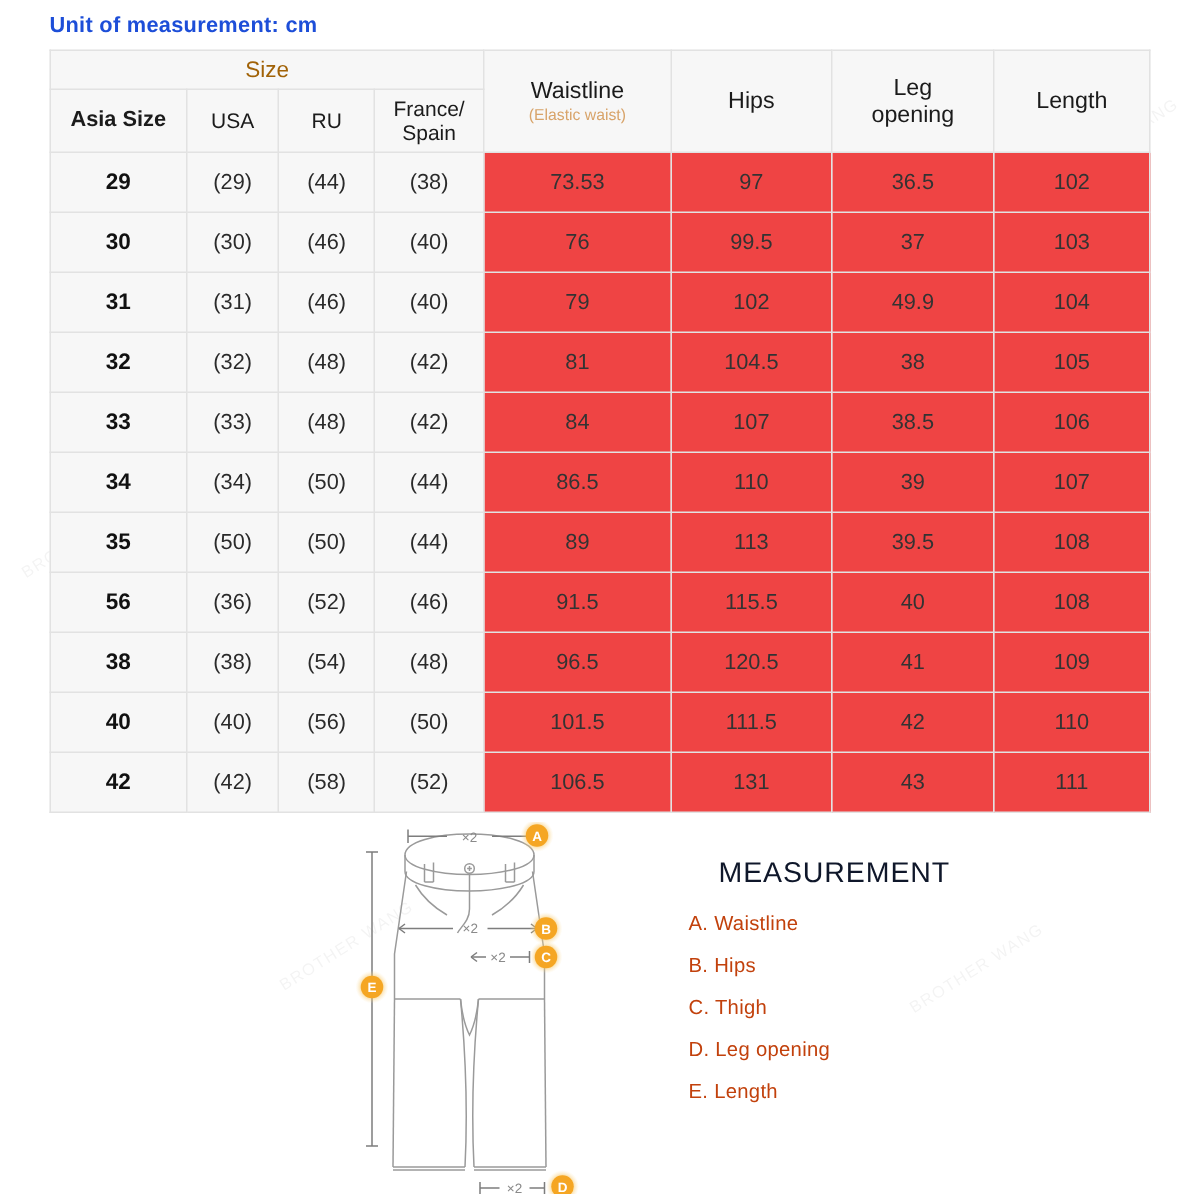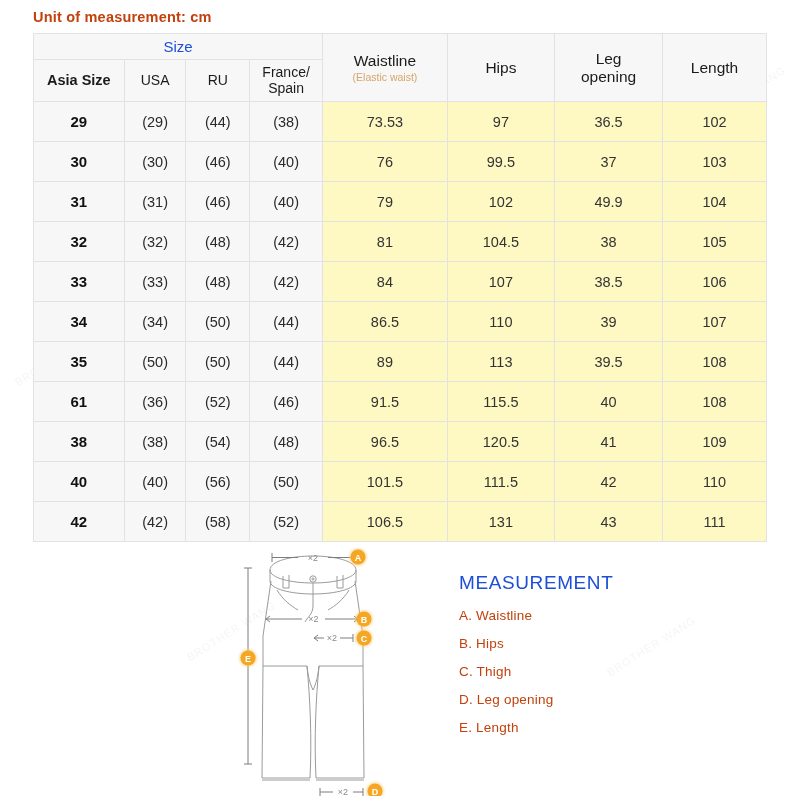--- a/index.html
+++ b/index.html
@@ -26,21 +26,21 @@
     white-space: nowrap;
   }
 
   
   .unit-title {
     position: absolute;
     left: 33px;
     top: 9px;
     font-size: 14.5px;
     font-weight: bold;
-    color: #c2410c;
+    color: #1d4ed8;
     letter-spacing: 0.2px;
     z-index: 3;
   }
 
   
   .size-table {
     position: absolute;
     left: 33px;
     top: 33px;
     width: 734px;
@@ -52,21 +52,21 @@
     border: 1px solid #e2e2e2;
     background: #f7f7f7;
     text-align: center;
     vertical-align: middle;
     font-weight: normal;
     padding: 0;
   }
   .grp-head {
     height: 26px;
     font-size: 15px;
-    color: #1d4ed8;
+    color: #a16207;
   }
   .sub-head {
     height: 42px;
     font-size: 14px;
     color: #1b1b1b;
     line-height: 1.12;
   }
   .sub-head.strong { font-weight: bold; font-size: 14.5px; }
   .meas-head {
     height: 68px;
@@ -77,21 +77,21 @@
   }
   .meas-head .mh-main { display: block; }
   .meas-head .mh-sub {
     display: block;
     font-size: 10.5px;
     color: #d8a46a;
     margin-top: 1px;
   }
   .size-table tbody td { height: 40px; font-size: 14.5px; color: #2a2a2a; }
   .size-table tbody td.asia { font-weight: bold; font-size: 15px; color: #111; text-align: center; }
-  .size-table tbody td.meas { background: #fef9c3; color: #333; }
+  .size-table tbody td.meas { background: #ef4444; color: #333; }
 
   
   .c-asia   { width: 93px; }
   .c-usa    { width: 63px; }
   .c-ru     { width: 65px; }
   .c-fr     { width: 74px; }
   .c-waist  { width: 127px; }
   .c-hips   { width: 110px; }
   .c-leg    { width: 110px; }
   .c-length { width: 106px; }
@@ -109,23 +109,24 @@
 
   
   .legend {
     position: absolute;
     left: 459px;
     top: 572px;
     z-index: 2;
   }
   .legend-title {
     font-size: 19px;
-    color: #1d4ed8;
+    color: #0f172a;
     letter-spacing: 0.6px;
     margin-bottom: 14px;
+    margin-left: 20px;
   }
   .legend-item {
     font-size: 13.5px;
     color: #c2410c;
     margin-bottom: 13px;
     letter-spacing: 0.2px;
   }
 </style>
 </head>
 <body>
@@ -235,21 +236,21 @@
         <td class="asia">35</td>
         <td>(50)</td>
         <td>(50)</td>
         <td>(44)</td>
         <td class="meas">89</td>
         <td class="meas">113</td>
         <td class="meas">39.5</td>
         <td class="meas">108</td>
       </tr>
       <tr>
-        <td class="asia">61</td>
+        <td class="asia">56</td>
         <td>(36)</td>
         <td>(52)</td>
         <td>(46)</td>
         <td class="meas">91.5</td>
         <td class="meas">115.5</td>
         <td class="meas">40</td>
         <td class="meas">108</td>
       </tr>
       <tr>
         <td class="asia">38</td>

